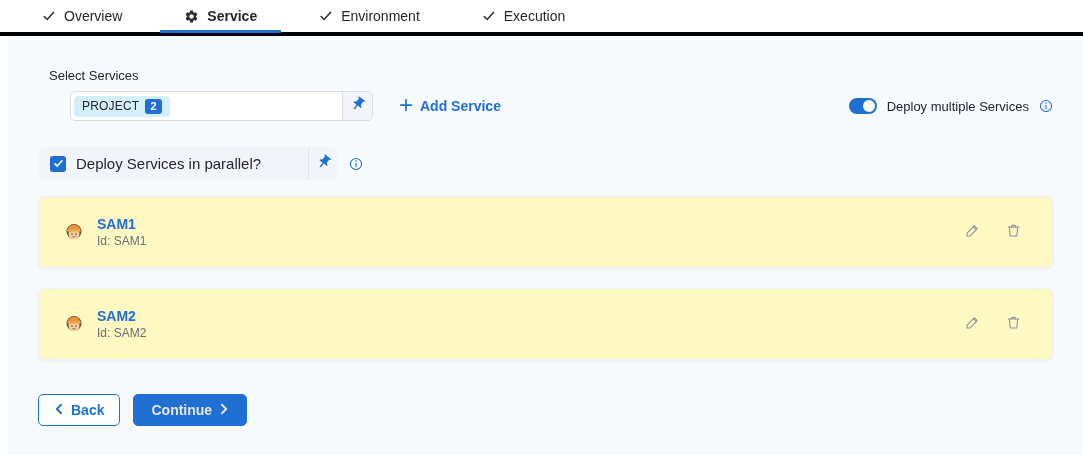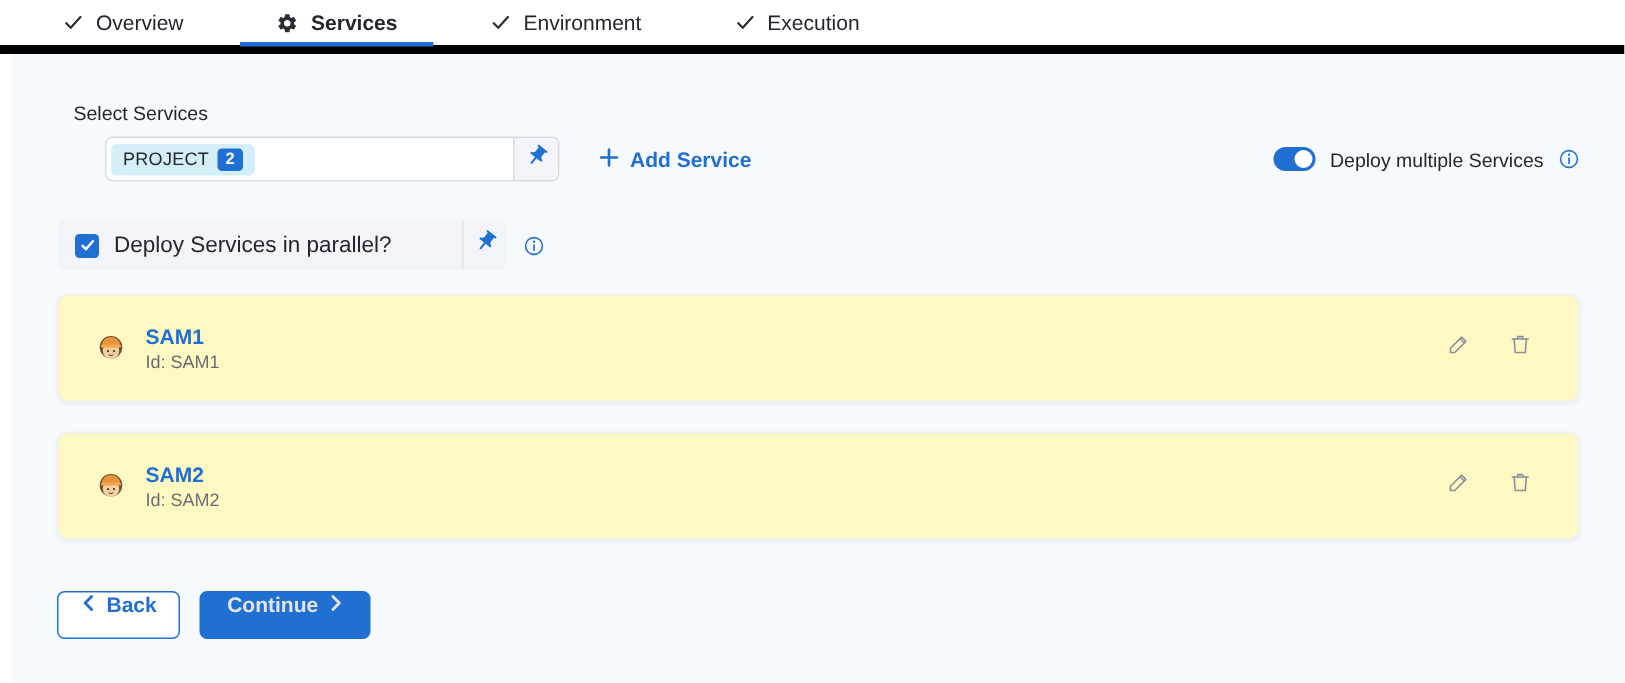--- a/index.html
+++ b/index.html
@@ -9,21 +9,21 @@
     --text-dark:#25252e;
     --text-gray:#6b6d75;
     --icon-gray:#8d8fa0;
     --border:#d9dae5;
     --bar-bg:#f3f3fa;
   }
   *{margin:0;padding:0;box-sizing:border-box;}
   html,body{width:1083px;height:455px;background:#fff;font-family:"Liberation Sans",sans-serif;overflow:hidden;}
 
   
-  .tabbar{display:flex;align-items:stretch;height:36px;background:#fff;border-bottom:6px solid #000000;padding-left:18px;}
+  .tabbar{display:flex;align-items:stretch;height:36px;background:#fff;border-bottom:4px solid #000000;padding-left:18px;}
   .tab{display:flex;align-items:center;gap:8px;padding:0 24px;font-size:14px;color:var(--text-dark);position:relative;cursor:pointer;white-space:nowrap;font-weight:500;}
   .tab + .tab{margin-left:14px;}
   .tab.active{font-weight:700;}
   .tab.active::after{content:"";position:absolute;left:0;right:0;bottom:-1px;height:3px;background:var(--primary);}
   .tab .ticon{display:flex;align-items:center;color:#2c2c35;}
 
   
   .panel{margin-left:8px;width:1075px;height:419px;background:var(--content-bg);padding:32px 30px 0 30px;}
 
   .field-label{font-size:13px;color:var(--text-dark);margin-bottom:8px;margin-left:11px;}
@@ -53,21 +53,21 @@
   .card{height:72px;background:#fef9c3;border:1px solid #eef0f4;border-radius:7px;box-shadow:0 1px 3px rgba(40,41,61,.07);display:flex;align-items:center;padding:0 30px 0 24px;margin-top:20px;}
   .card.first{margin-top:16px;}
   .avatar{width:22px;height:22px;flex:0 0 auto;}
   .svc-text{margin-left:12px;}
   .svc-name{font-size:14px;font-weight:700;color:var(--primary);cursor:pointer;line-height:17px;}
   .svc-id{font-size:12px;color:var(--text-gray);line-height:15px;margin-top:1px;}
   .card-actions{margin-left:auto;display:flex;align-items:center;gap:24px;color:var(--icon-gray);}
   .act{display:flex;align-items:center;cursor:pointer;}
 
   .footer{display:flex;align-items:center;gap:13px;margin-top:34px;}
-  .btn{height:32px;border-radius:5px;font-size:14px;font-weight:700;display:inline-flex;gap:8px;padding:0 15px;cursor:pointer;font-family:"Liberation Sans",sans-serif;}
+  .btn{height:32px;border-radius:5px;font-size:14px;font-weight:700;display:inline-flex;align-items:center;gap:8px;padding:0 15px;cursor:pointer;font-family:"Liberation Sans",sans-serif;}
   .btn-back{background:#fff;border:1.5px solid var(--primary);color:var(--primary);}
   .btn-continue{background:var(--primary);border:1.5px solid var(--primary);color:#e5e5e5;padding:0 17px;}
 </style>
 </head>
 <body>
 
 <div class="tabbar">
   <div class="tab">
     <span class="ticon">
       <svg width="14" height="14" viewBox="0 0 16 16">
@@ -75,21 +75,21 @@
         </svg>
     </span>
     <span>Overview</span>
   </div>
   <div class="tab active">
     <span class="ticon">
       <svg width="15" height="15" viewBox="0 0 24 24">
           <path fill-rule="evenodd" fill="currentColor" d="M19.14 12.94c.04-.3.06-.61.06-.94 0-.32-.02-.64-.07-.94l2.03-1.58c.18-.14.23-.41.12-.61l-1.92-3.32c-.12-.22-.37-.29-.59-.22l-2.39.96c-.5-.38-1.03-.7-1.62-.94l-.36-2.54c-.04-.24-.24-.41-.48-.41h-3.84c-.24 0-.43.17-.47.41l-.36 2.54c-.59.24-1.13.57-1.62.94l-2.39-.96c-.22-.08-.47 0-.59.22L2.74 8.87c-.12.21-.08.47.12.61l2.03 1.58c-.05.3-.09.63-.09.94s.02.64.07.94l-2.03 1.58c-.18.14-.23.41-.12.61l1.92 3.32c.12.22.37.29.59.22l2.39-.96c.5.38 1.03.7 1.62.94l.36 2.54c.05.24.24.41.48.41h3.84c.24 0 .44-.17.47-.41l.36-2.54c.59-.24 1.13-.56 1.62-.94l2.39.96c.22.08.47 0 .59-.22l1.92-3.32c.12-.22.07-.47-.12-.61l-2.01-1.58zM12 15.6c-1.98 0-3.6-1.62-3.6-3.6s1.62-3.6 3.6-3.6 3.6 1.62 3.6 3.6-1.62 3.6-3.6 3.6z"></path>
         </svg>
     </span>
-    <span>Services</span>
+    <span>Service</span>
   </div>
   <div class="tab">
     <span class="ticon">
       <svg width="14" height="14" viewBox="0 0 16 16">
           <path d="M2.5 8.6l3.4 3.4 7.4-8.2" fill="none" stroke="currentColor" stroke-width="1.7" stroke-linecap="round" stroke-linejoin="round"></path>
         </svg>
     </span>
     <span>Environment</span>
   </div>
   <div class="tab">

